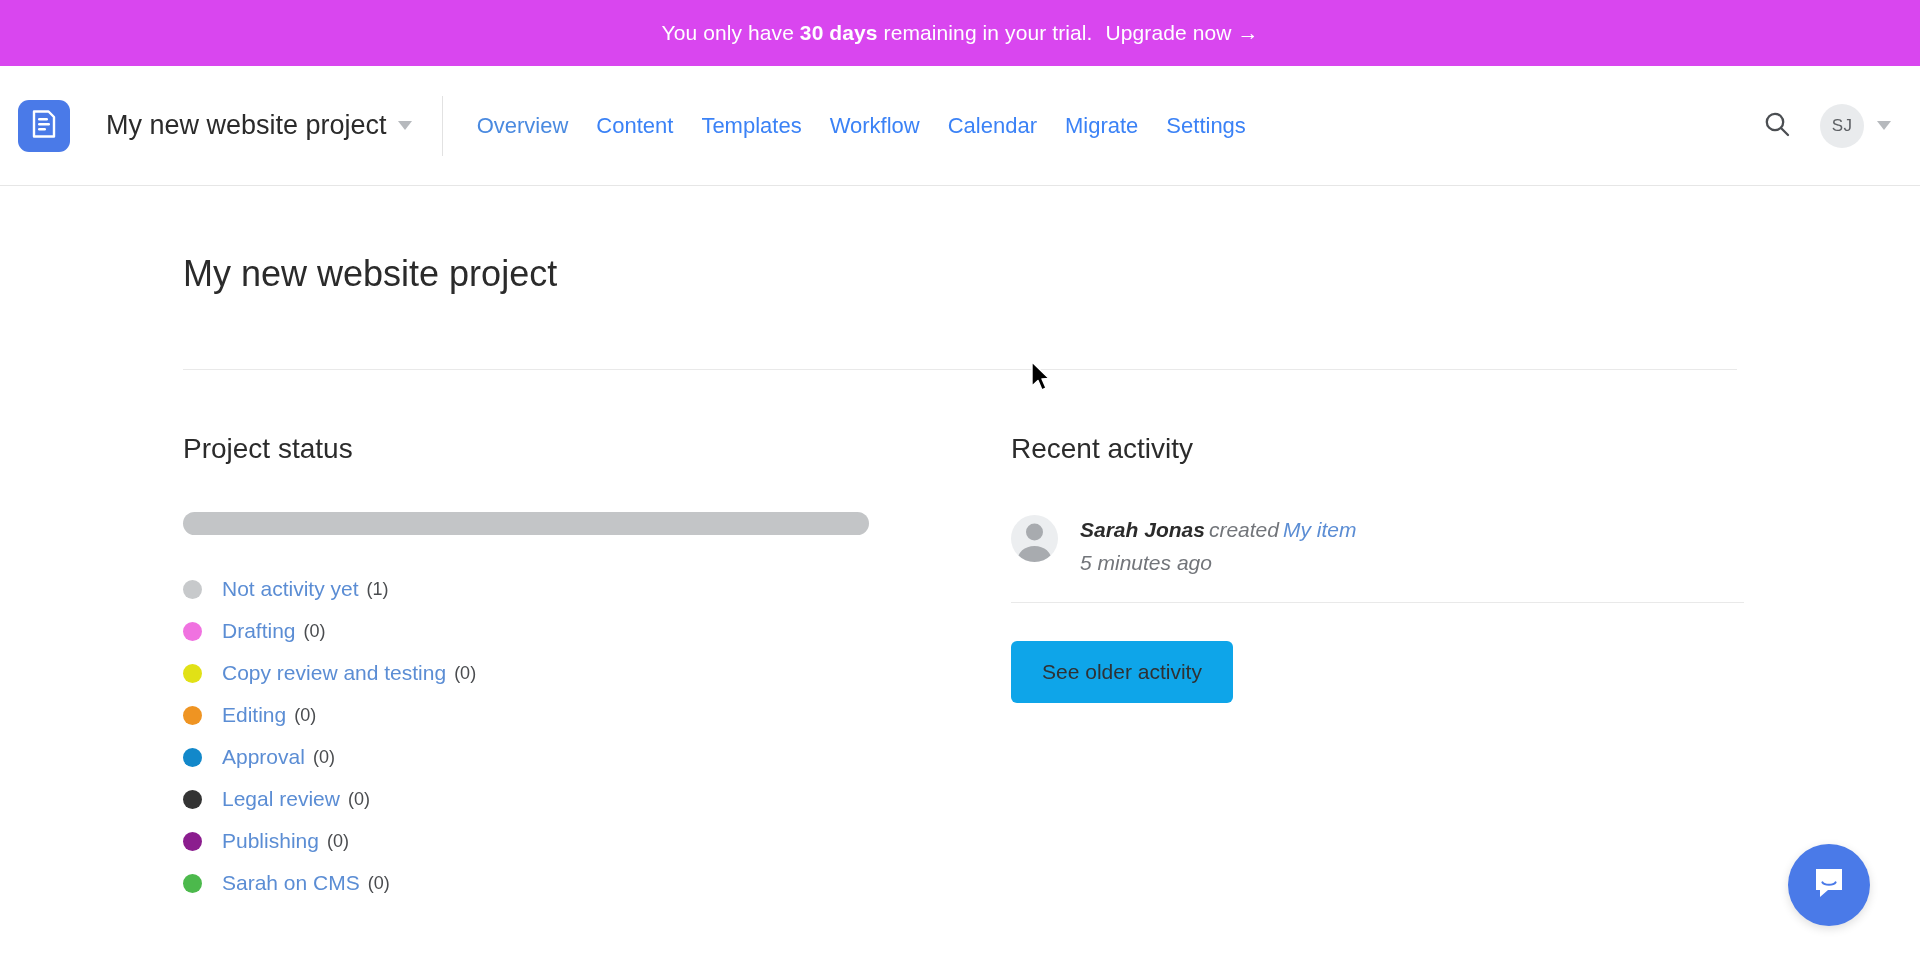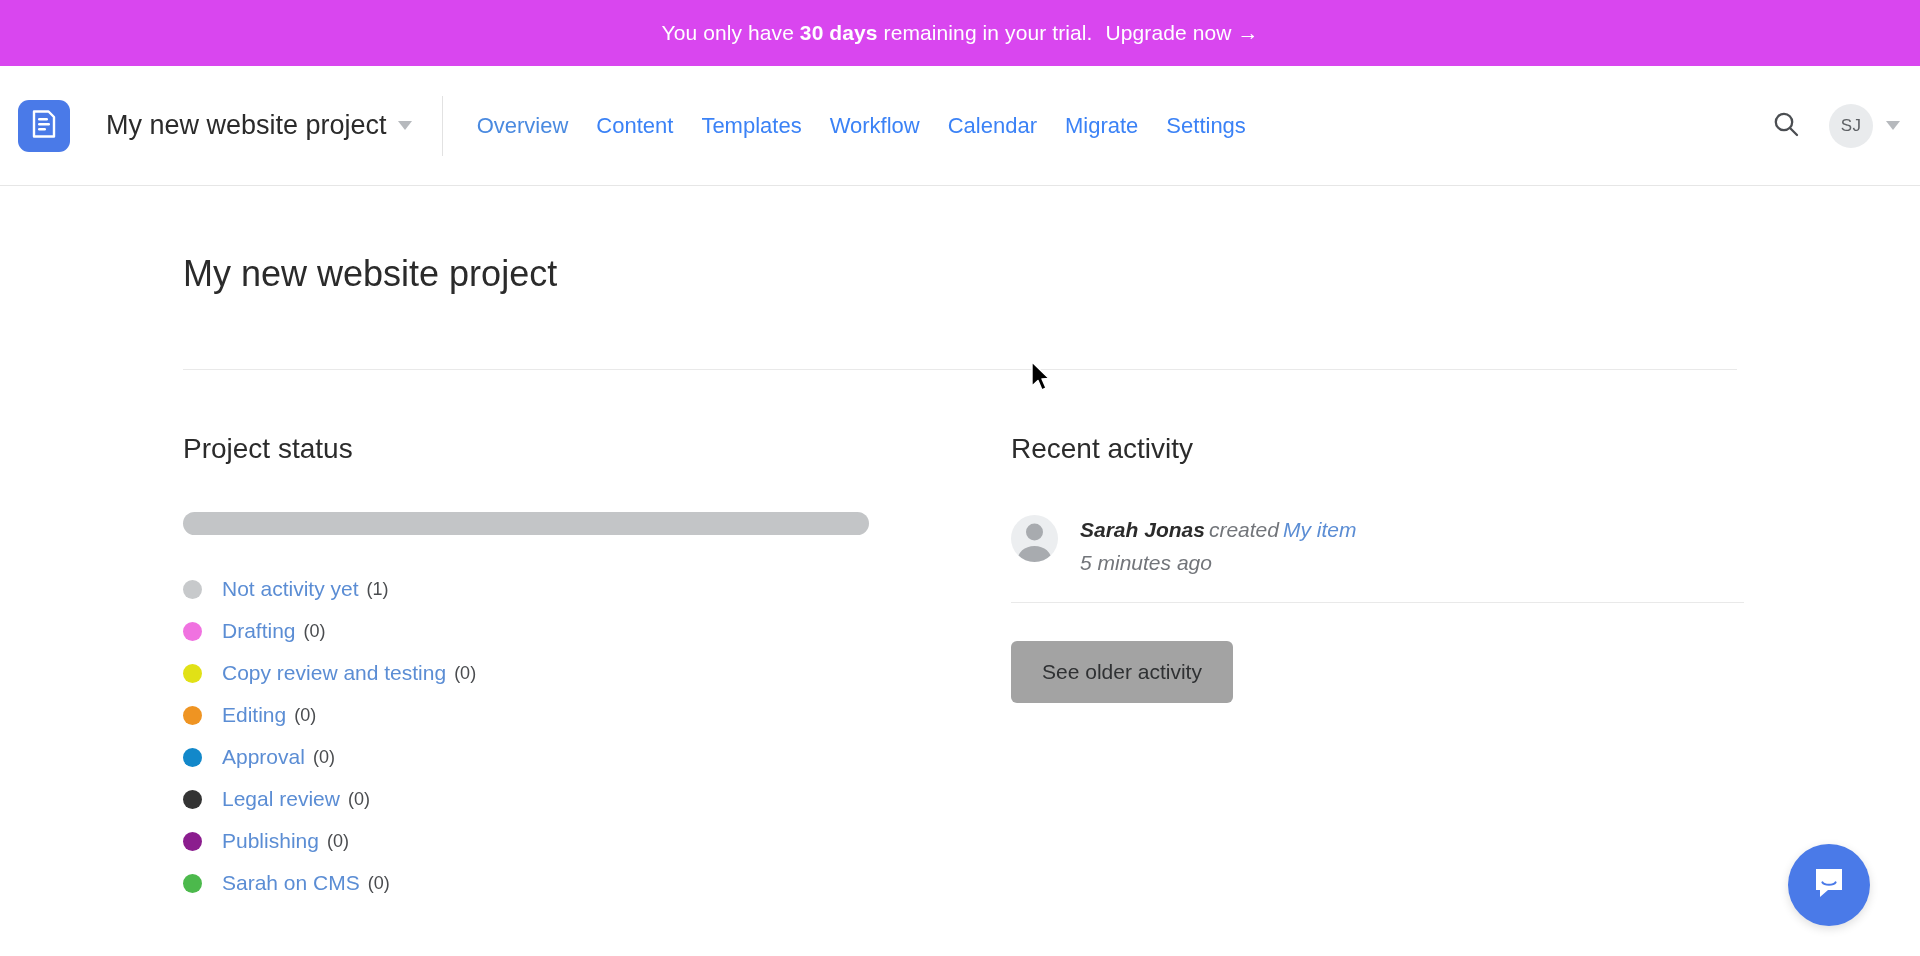--- a/index.html
+++ b/index.html
@@ -98,21 +98,21 @@
     font-size: 22px;
     color: #3b82f6;
     text-decoration: none;
     white-space: nowrap;
     cursor: pointer;
   }
   .nav-item.active { color: #4a8ae0; }
 
   .header-right {
     position: absolute;
-    right: 20px;
+    right: 29px;
     top: 0;
     height: 100%;
     display: flex;
     align-items: center;
     gap: 26px;
     text-align: center;
   }
   .search-btn {
     width: 34px; height: 34px;
     display: flex; align-items: center; justify-content: center;
@@ -241,21 +241,21 @@
   .act-verb { color: #72757a; margin: 0 4px; }
   .act-target { color: #5b8dd4; text-decoration: none; cursor: pointer; }
   .activity-time {
     font-size: 21px;
     color: #72757a;
     margin-top: 8px;
   }
 
   .see-older-btn {
     margin-top: 38px;
-    background: #a3a3a3;
+    background: #0ea5e9;
     border: none;
     border-radius: 6px;
     font-family: inherit;
     font-size: 21px;
     color: #2f3133;
     padding: 19px 31px;
     cursor: pointer;
   }
 
   

